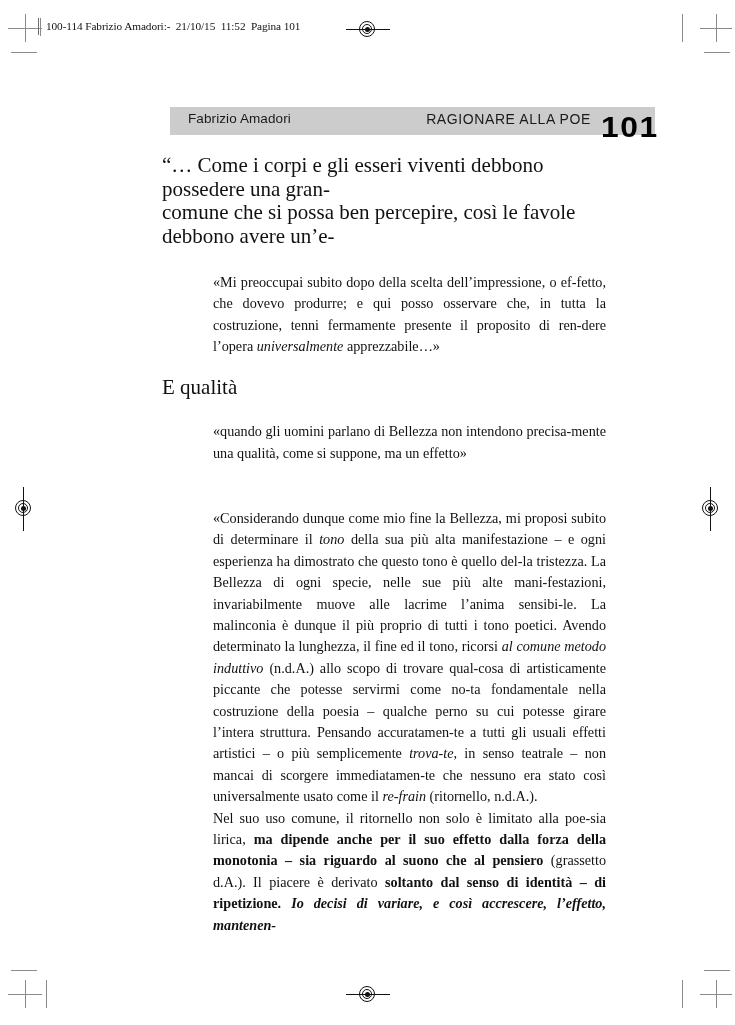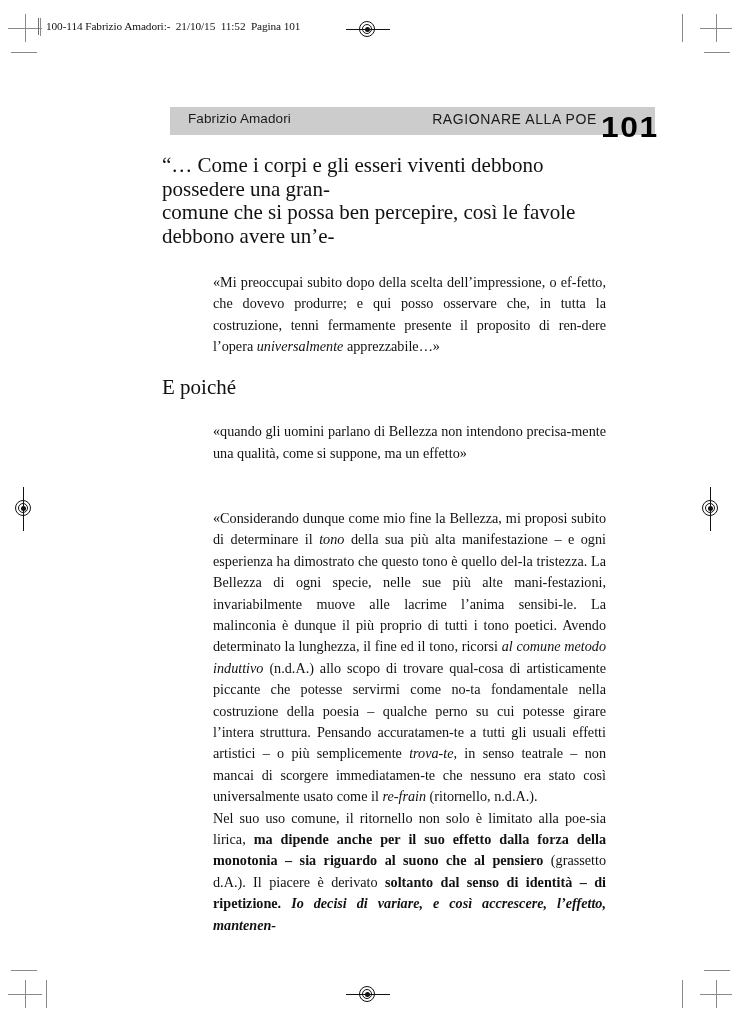--- a/index.html
+++ b/index.html
@@ -106,21 +106,21 @@
     position: absolute;
     left: 18px;
     top: 4px;
     font-family: "Liberation Sans", "DejaVu Sans", sans-serif;
     font-size: 13.5px;
     color: #1a1a1a;
     letter-spacing: 0.1px;
   }
   .head-band .booktitle {
     position: absolute;
-    right: 58px;
+    right: 64px;
     top: 4px;
     font-family: "Liberation Sans", "DejaVu Sans", sans-serif;
     font-size: 14px;
     color: #1a1a1a;
     letter-spacing: 0.6px;
     white-space: nowrap;
   }
   .folio {
     position: absolute;
     left: 560px;
@@ -250,21 +250,21 @@
 
     <p class="lead-line">“… Come i corpi e gli esseri viventi debbono possedere una gran-</p>
     <p class="lead-line">comune che si possa ben percepire, così le favole debbono avere un’e-</p>
 
     <div class="sp-1"></div>
 
     <p class="quote"><span>«Mi preoccupai subito dopo della scelta dell’impressione, o ef-fetto, che dovevo produrre; e qui posso osservare che, in tutta la costruzione, tenni fermamente presente il proposito di ren-dere l’opera </span><i>universalmente</i><span> apprezzabile…»</span></p>
 
     <div class="sp-2"></div>
 
-    <p class="lead-line">E poiché</p>
+    <p class="lead-line">E qualità</p>
 
     <div class="sp-3"></div>
 
     <p class="quote">«quando gli uomini parlano di Bellezza non intendono precisa-mente una qualità, come si suppone, ma un effetto»</p>
 
     <div class="sp-4"></div>
 
 
     <div class="sp-5"></div>
 

